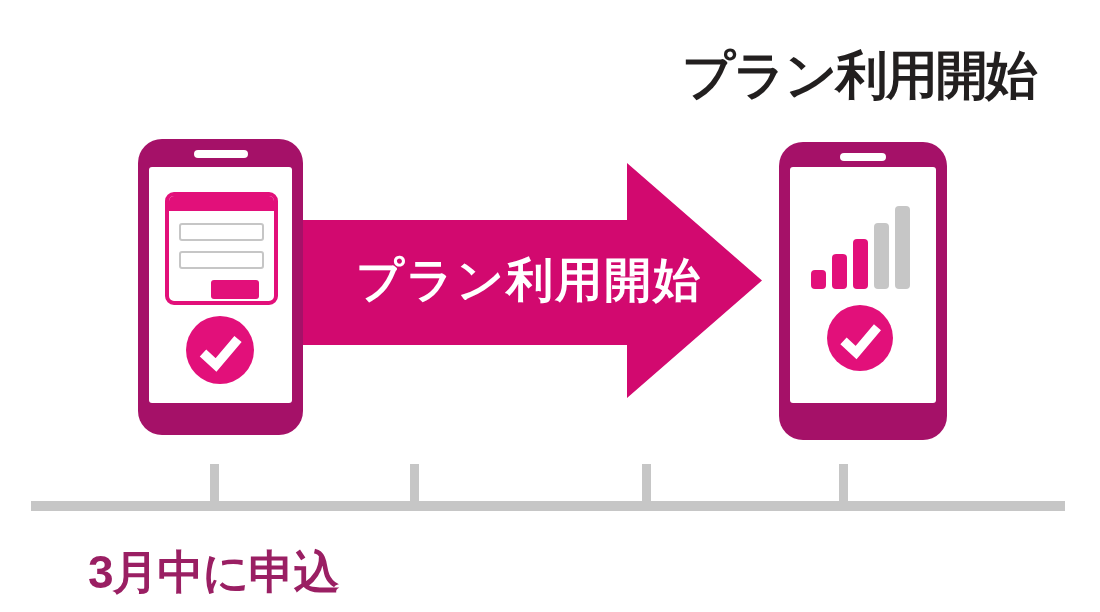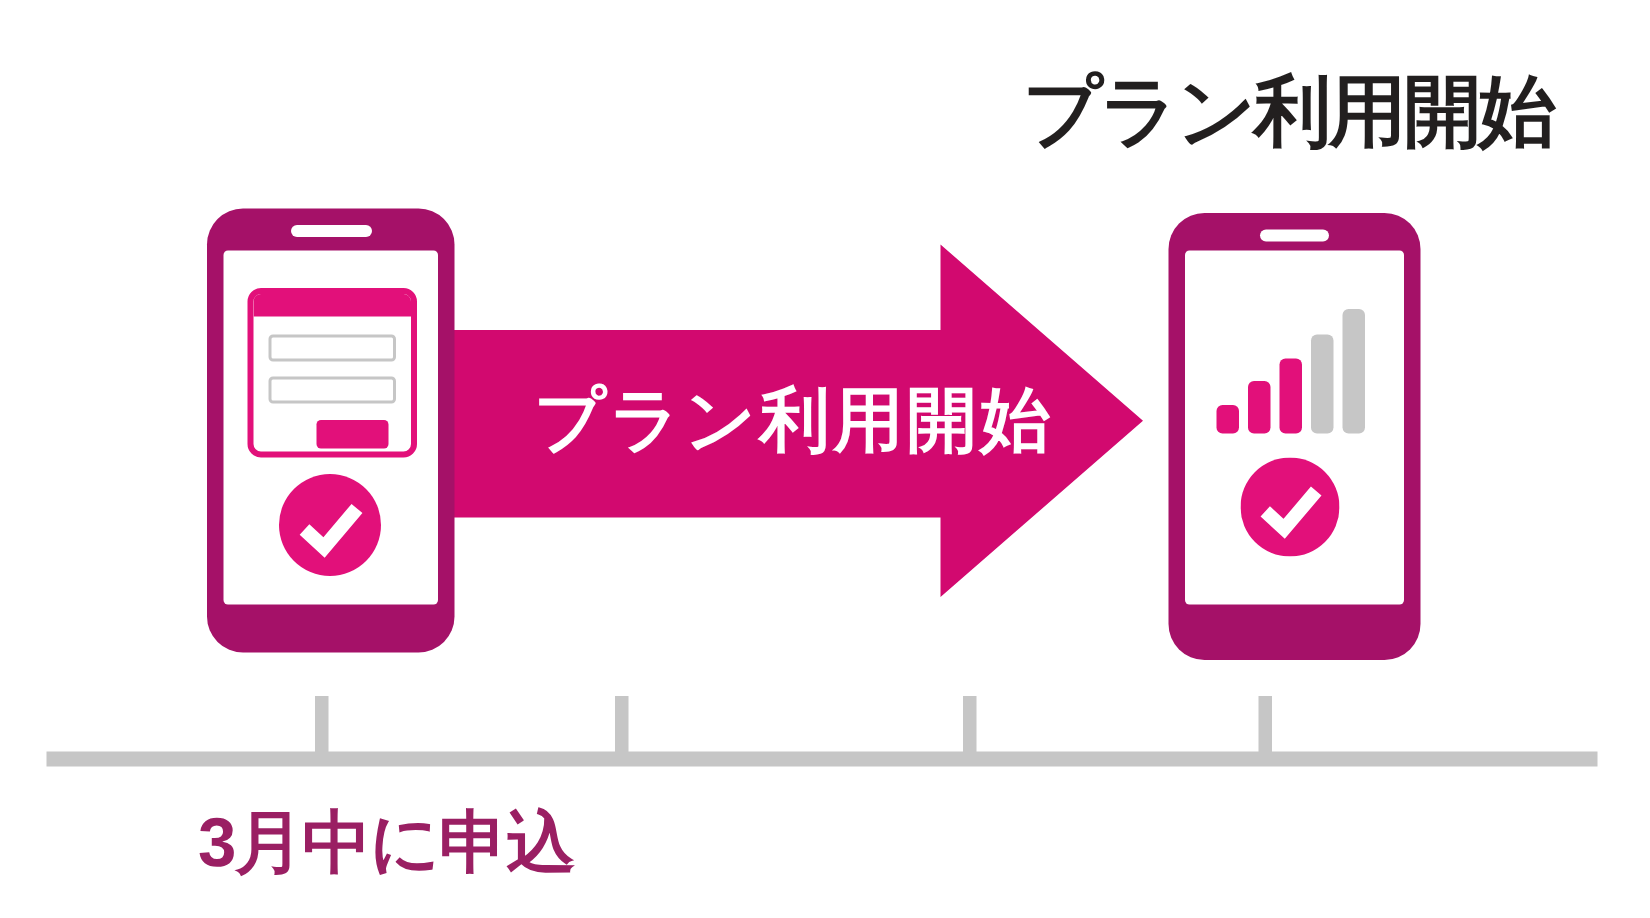--- a/index.html
+++ b/index.html
@@ -72,21 +72,21 @@
 
   
   .timeline{position:absolute;left:0;top:0;width:1100px;height:612px;z-index:0;}
   .tl-line{position:absolute;left:31px;top:501px;width:1034px;height:10px;background:var(--gray,#c6c6c6);}
   .tick{position:absolute;top:464px;width:9px;height:40px;background:var(--gray,#c6c6c6);}
 
   .caption{
     position:absolute;font-size:46px;font-weight:800;letter-spacing:-1px;
     color:var(--caption-text,#9a1f63);line-height:52px;white-space:nowrap;
   }
-  .caption.left{left:88px;top:535px;margin-left:44px;}
+  .caption.left{left:88px;top:546px;}
   .caption.right{left:646px;top:549px;}
 </style>
 </head>
 <body>
 
 <div class="stage">
 
   <div class="timeline">
     <div class="tl-line"></div>
   <div class="tick" style="left: 209.5px;"></div>

